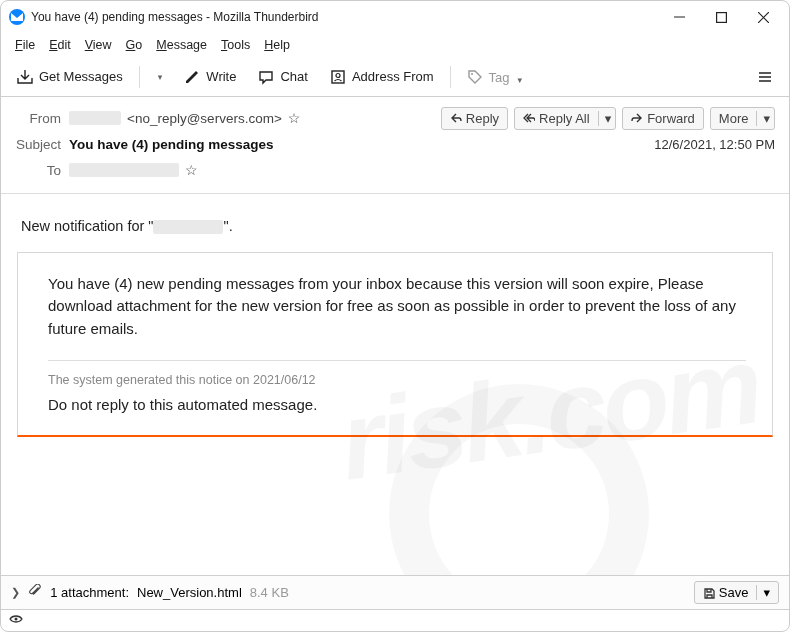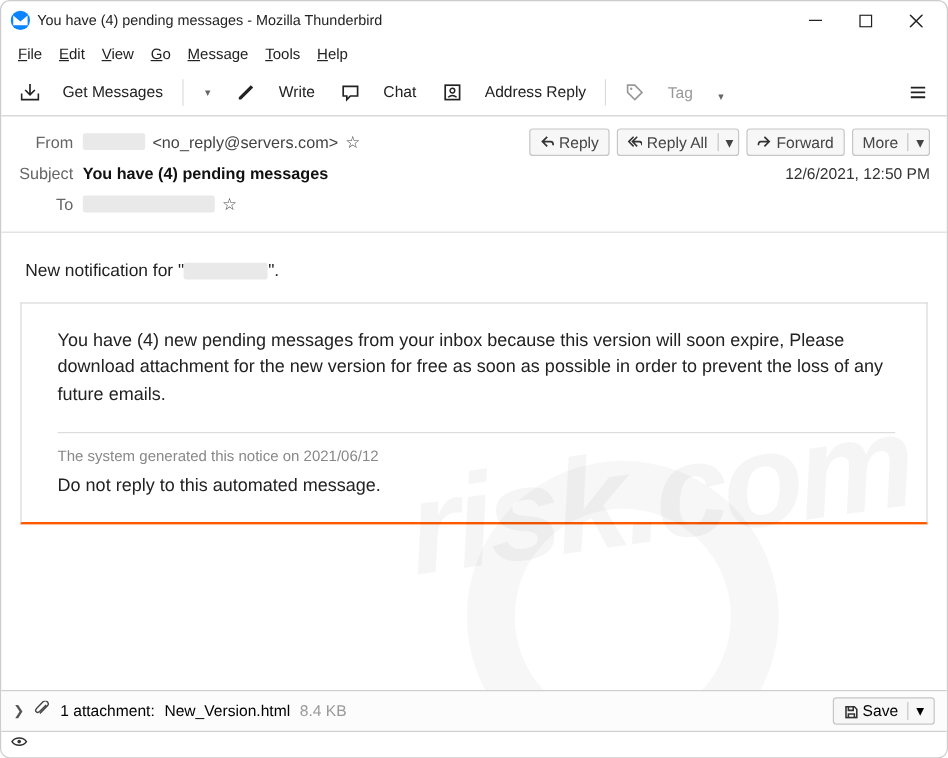--- a/index.html
+++ b/index.html
@@ -13,21 +13,21 @@
 .titlebar .win-btn { width: 36px; height: 28px; display: inline-flex; align-items: center; justify-content: center; color: #222; }
 .titlebar .win-btn svg { width: 11px; height: 11px; }
 
 
 .menubar { height: 24px; display: flex; align-items: center; padding: 0 8px; gap: 2px; font-size: 12.5px; color: #222; }
 .menubar .mitem { padding: 2px 6px; }
 .menubar .mitem u { text-decoration: underline; }
 
 
 .toolbar { height: 40px; border-bottom: 1px solid #cfcfcf; display: flex; align-items: center; padding: 0 8px; gap: 6px; }
-.tbtn { display: inline-flex; align-items: center; gap: 19px; padding: 4px 8px; font-size: 13px; color: #222; }
+.tbtn { display: inline-flex; align-items: center; gap: 6px; padding: 4px 8px; font-size: 13px; color: #222; }
 .tbtn svg { width: 16px; height: 16px; }
 .vline { width: 1px; height: 22px; background: #dcdcdc; margin: 0 2px; }
 .grow { flex: 1; }
 .arrowdown { font-size: 9px; color: #666; margin-left: 2px; }
 
 
 .headers { padding: 8px 14px 10px 14px; border-bottom: 1px solid #ddd; font-size: 13.5px; color: #444; }
 .hrow { display: flex; align-items: center; min-height: 26px; }
 .hlabel { width: 54px; text-align: right; color: #666; font-weight: 400; padding-right: 8px; }
 .hvalue { flex: 1; display: flex; align-items: center; gap: 6px; }
@@ -129,21 +129,21 @@
         <path fill="none" stroke="#222" stroke-width="1.4" d="M2 3 H14 V11 H8 L5 14 V11 H2 Z"></path>
       </svg>
     <span>Chat</span>
   </span>
   <span class="tbtn">
     <svg viewBox="0 0 16 16">
         <rect x="2" y="2" width="12" height="12" fill="none" stroke="#222" stroke-width="1.4"></rect>
         <circle cx="8" cy="6.5" r="2" fill="none" stroke="#222" stroke-width="1.2"></circle>
         <path d="M4.5 12 Q8 9 11.5 12" fill="none" stroke="#222" stroke-width="1.2"></path>
       </svg>
-    <span>Address Reply</span>
+    <span>Address From</span>
   </span>
   <span class="vline"></span>
   <span class="tbtn" style="color:#999;align-items:flex-end;">
     <svg viewBox="0 0 16 16">
         <path fill="none" stroke="#999" stroke-width="1.4" d="M2 2 L8 2 L14 8 L8 14 L2 8 Z"></path>
         <circle cx="5" cy="5" r="1" fill="#999"></circle>
       </svg>
     <span>Tag</span>
     <span class="arrowdown">▾</span>
   </span>

